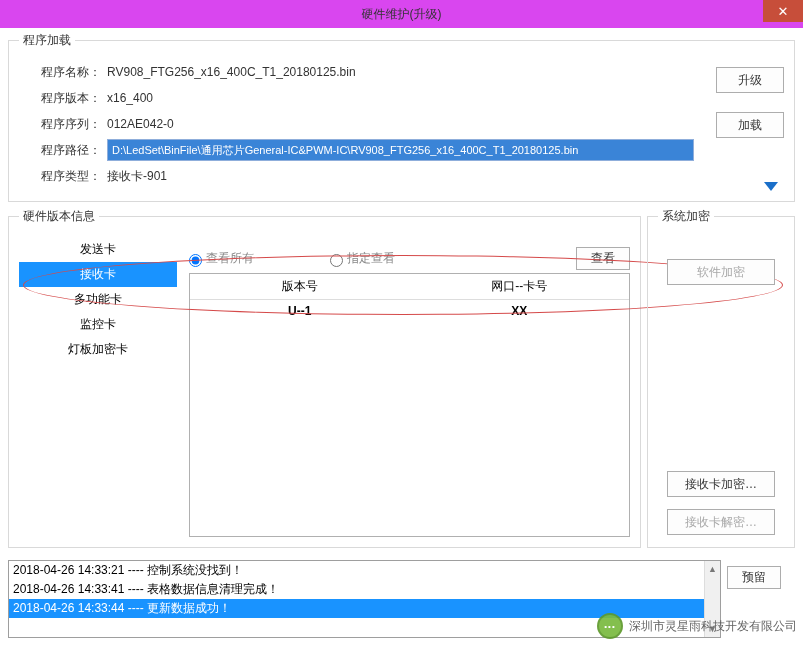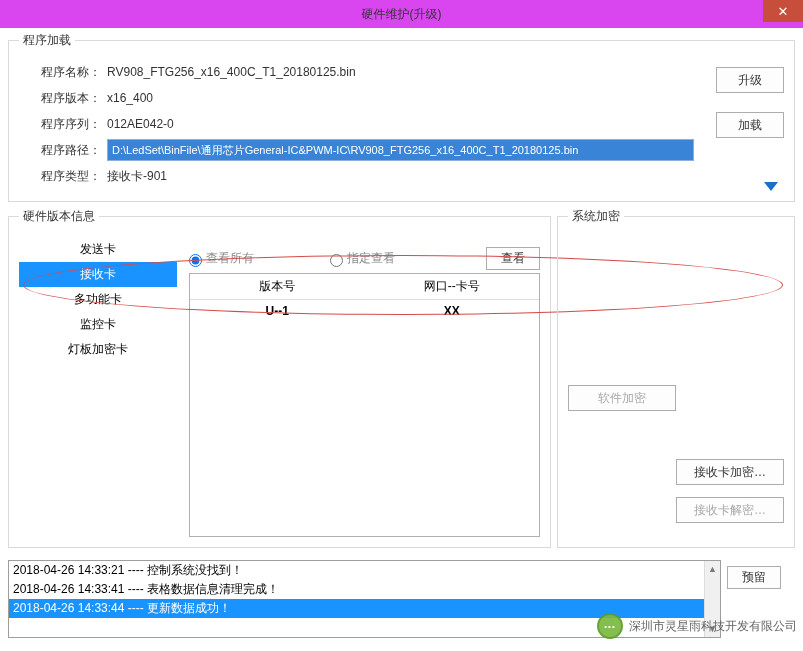--- a/index.html
+++ b/index.html
@@ -14,21 +14,21 @@
 .lbl { width: 88px; color: #333; padding-left: 22px; }
 .val { flex: 1; color: #333; }
 .path-input { flex: 1; height: 22px; border: 1px solid #8faedb; padding: 0 4px; color: #fff; background: #3a84d7; font-size: 11px; }
 .btn { min-width: 68px; height: 26px; border: 1px solid #adadad; background: #fdfdfd; color: #333; cursor: pointer; display: flex; align-items: center; justify-content: center; padding: 0 8px; }
 .btn.small { min-width: 54px; height: 23px; }
 .btn.disabled { color: #a8a8a8; cursor: default; }
 .right-btns { display: flex; flex-direction: column; gap: 19px; align-items: flex-end; position: absolute; right: 10px; top: 18px; }
 .tri-down { width: 0; height: 0; border-left: 7px solid transparent; border-right: 7px solid transparent; border-top: 9px solid #1a6fc9; position: absolute; right: 16px; bottom: 10px; cursor: pointer; }
 .mid-wrap { display: flex; gap: 6px; align-items: flex-start; }
 .hv-info { flex: 1; padding-bottom: 3px; height: 340px; position: relative; }
-.sys-enc { width: 148px; height: 340px; display: flex; align-items: center; padding-top: 34px; }
+.sys-enc { width: 148px; height: 340px; display: flex; flex-direction: column; align-items: center; padding-top: 34px; }
 .tabs { width: 158px; margin-top: 4px; }
 .tab-item { width: 158px; height: 25px; display: flex; align-items: center; justify-content: center; cursor: pointer; }
 .tab-item.active { background: #1993ff; color: #fff; }
 .hv-body { position: absolute; left: 180px; top: 18px; right: 10px; bottom: 10px; display: flex; flex-direction: column; }
 .radio-row { display: flex; align-items: center; height: 30px; gap: 8px; }
 .radio-row label { display: flex; align-items: flex-end; gap: 4px; color: #888; cursor: pointer; }
 .radio-row .spacer { flex: 1; }
 .grid { border: 1px solid #b0b0b0; flex: 1; background: #fff; overflow: hidden; }
 .grid-head { display: flex; background: #fff; border-bottom: 1px solid #ddd; }
 .grid-head div { flex: 1; padding: 4px 6px; text-align: center; }

